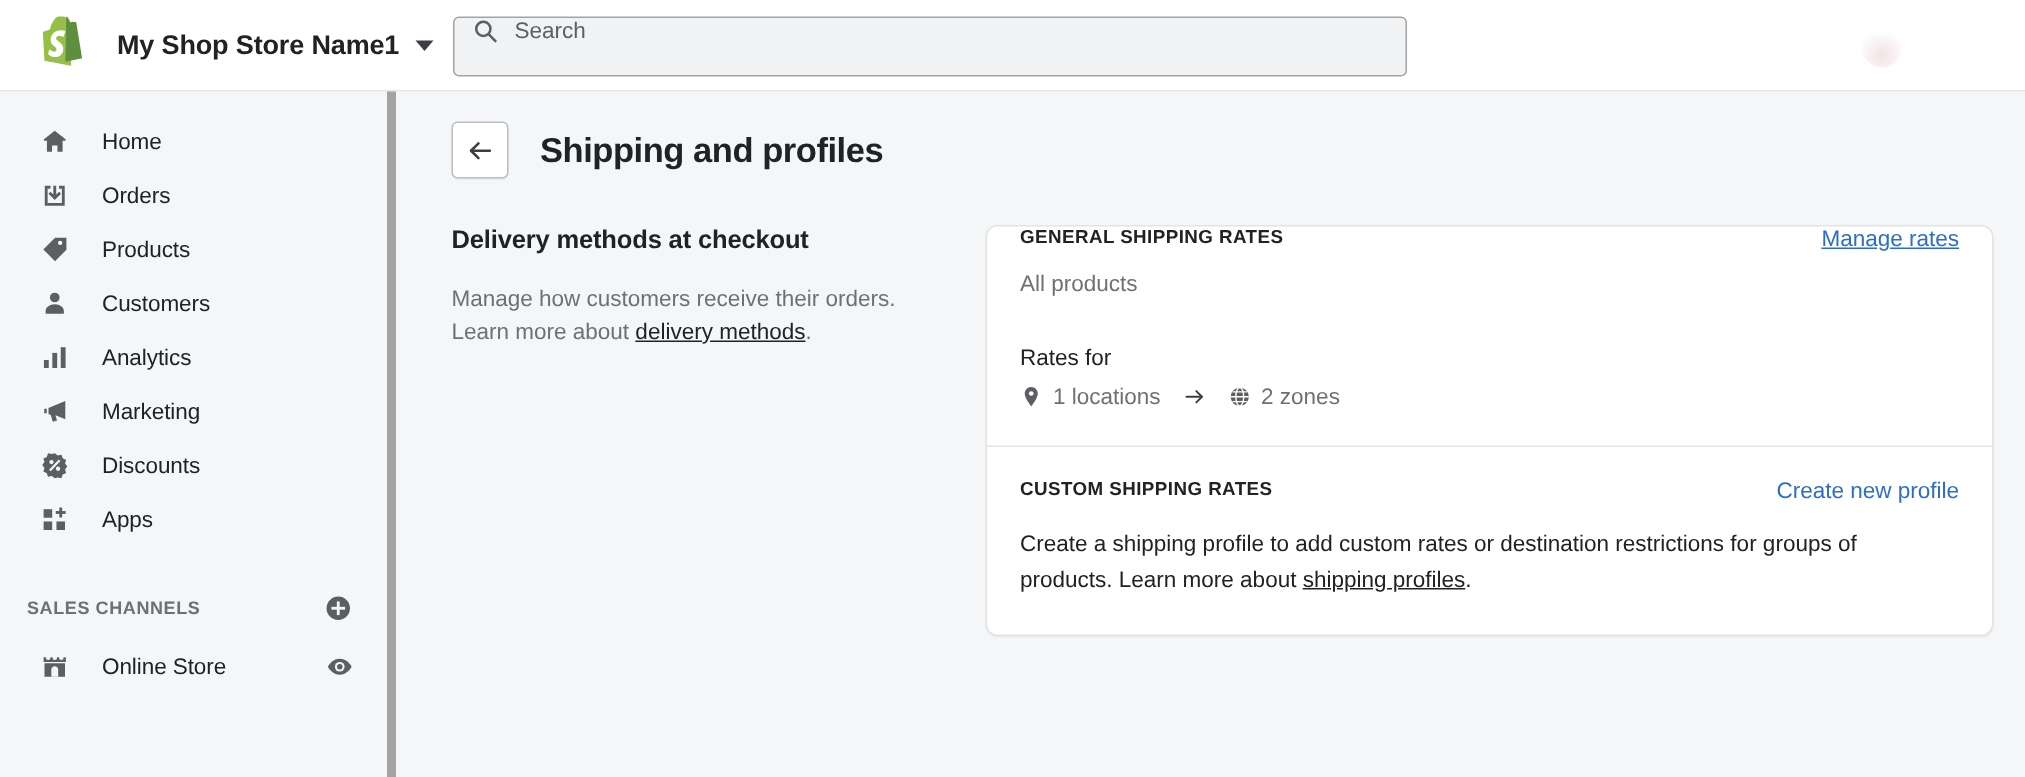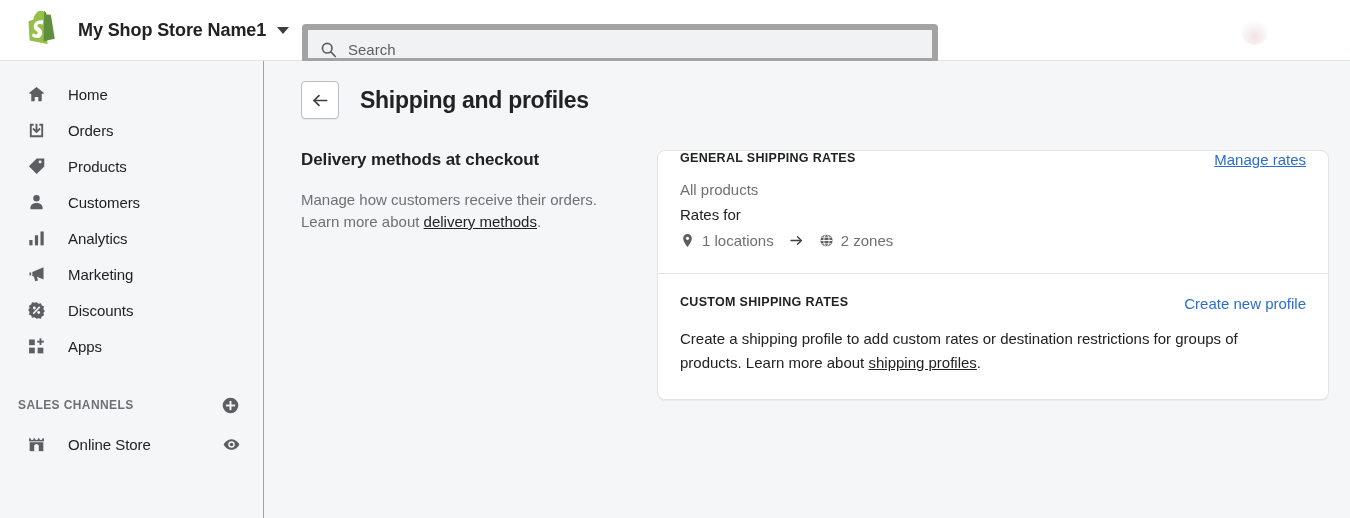--- a/index.html
+++ b/index.html
@@ -26,46 +26,46 @@
     font-size: 18px; font-weight: bold; color: #202223;
     letter-spacing: -0.1px;
   }
   .caret {
     margin-left: 11px; width: 0; height: 0;
     border-left: 6px solid transparent;
     border-right: 6px solid transparent;
     border-top: 7px solid #3b3f44;
   }
   .search-wrap {
-    position: absolute; left: 302px; top: 24px;
+    position: absolute; left: 302px; top: 11px;
     width: 636px; height: 40px;
     background: #f1f2f3;
-    border: 6px solid #a3a3a3;
+    border: 1px solid #a3a3a3;
     border-radius: 4px;
-    display: flex; align-items: flex-end;
+    display: flex; align-items: flex-start;
   }
   .search-icon { margin-left: 12px; display: block; }
   .search-ph {
     margin-left: 11px; font-size: 15px; color: #5c5f62;
     background: transparent; border: none; outline: none;
     width: 560px; font-family: "Liberation Sans", sans-serif;
   }
   .search-ph::placeholder { color: #5c5f62; opacity: 1; }
   .avatar-faint {
     position: absolute; left: 1241px; top: 18px;
     width: 27px; height: 27px; border-radius: 50%;
     background: radial-gradient(circle at 50% 70%, rgba(213,160,170,0.30), rgba(250,245,246,0.05) 72%);
   }
 
   
   .sidebar {
     position: absolute; top: 61px; left: 0;
     width: 264px; height: 457px;
     background: #f4f6f8;
-    border-right: 1px solid #a3a3a3;
+    border-right: 6px solid #a3a3a3;
   }
   .nav-item {
     display: flex; align-items: center;
     height: 36px; margin: 0 8px;
     padding-left: 18px; border-radius: 4px;
     cursor: pointer; text-decoration: none;
   }
   .nav-item:first-child { margin-top: 15px; }
   .nav-icon {
     width: 20px; height: 20px;
@@ -148,21 +148,21 @@
   }
   .rates-block { padding: 0 22px 24px 22px; }
   .rates-row {
     display: flex; align-items: flex-start; justify-content: space-between;
   }
   .eyebrow {
     font-size: 12.5px; font-weight: bold; color: #202223;
     letter-spacing: 0.3px;
   }
   .sub-text { margin-top: 16px; font-size: 15px; color: #6d7175; }
-  .rates-for { margin-top: 8px; font-size: 15px; color: #202223; }
+  .rates-for { margin-top: 32px; font-size: 15px; color: #202223; }
   .meta-row {
     margin-top: 9px; display: flex; align-items: center;
     font-size: 15px; color: #6d7175;
   }
   .meta-item { display: flex; align-items: center; }
   .meta-item span { margin-left: 7px; }
   .meta-arrow { margin: 0 14px; display: flex; align-items: center; }
 
   a.link {
     color: #2c6ecb; text-decoration: underline; cursor: pointer;

